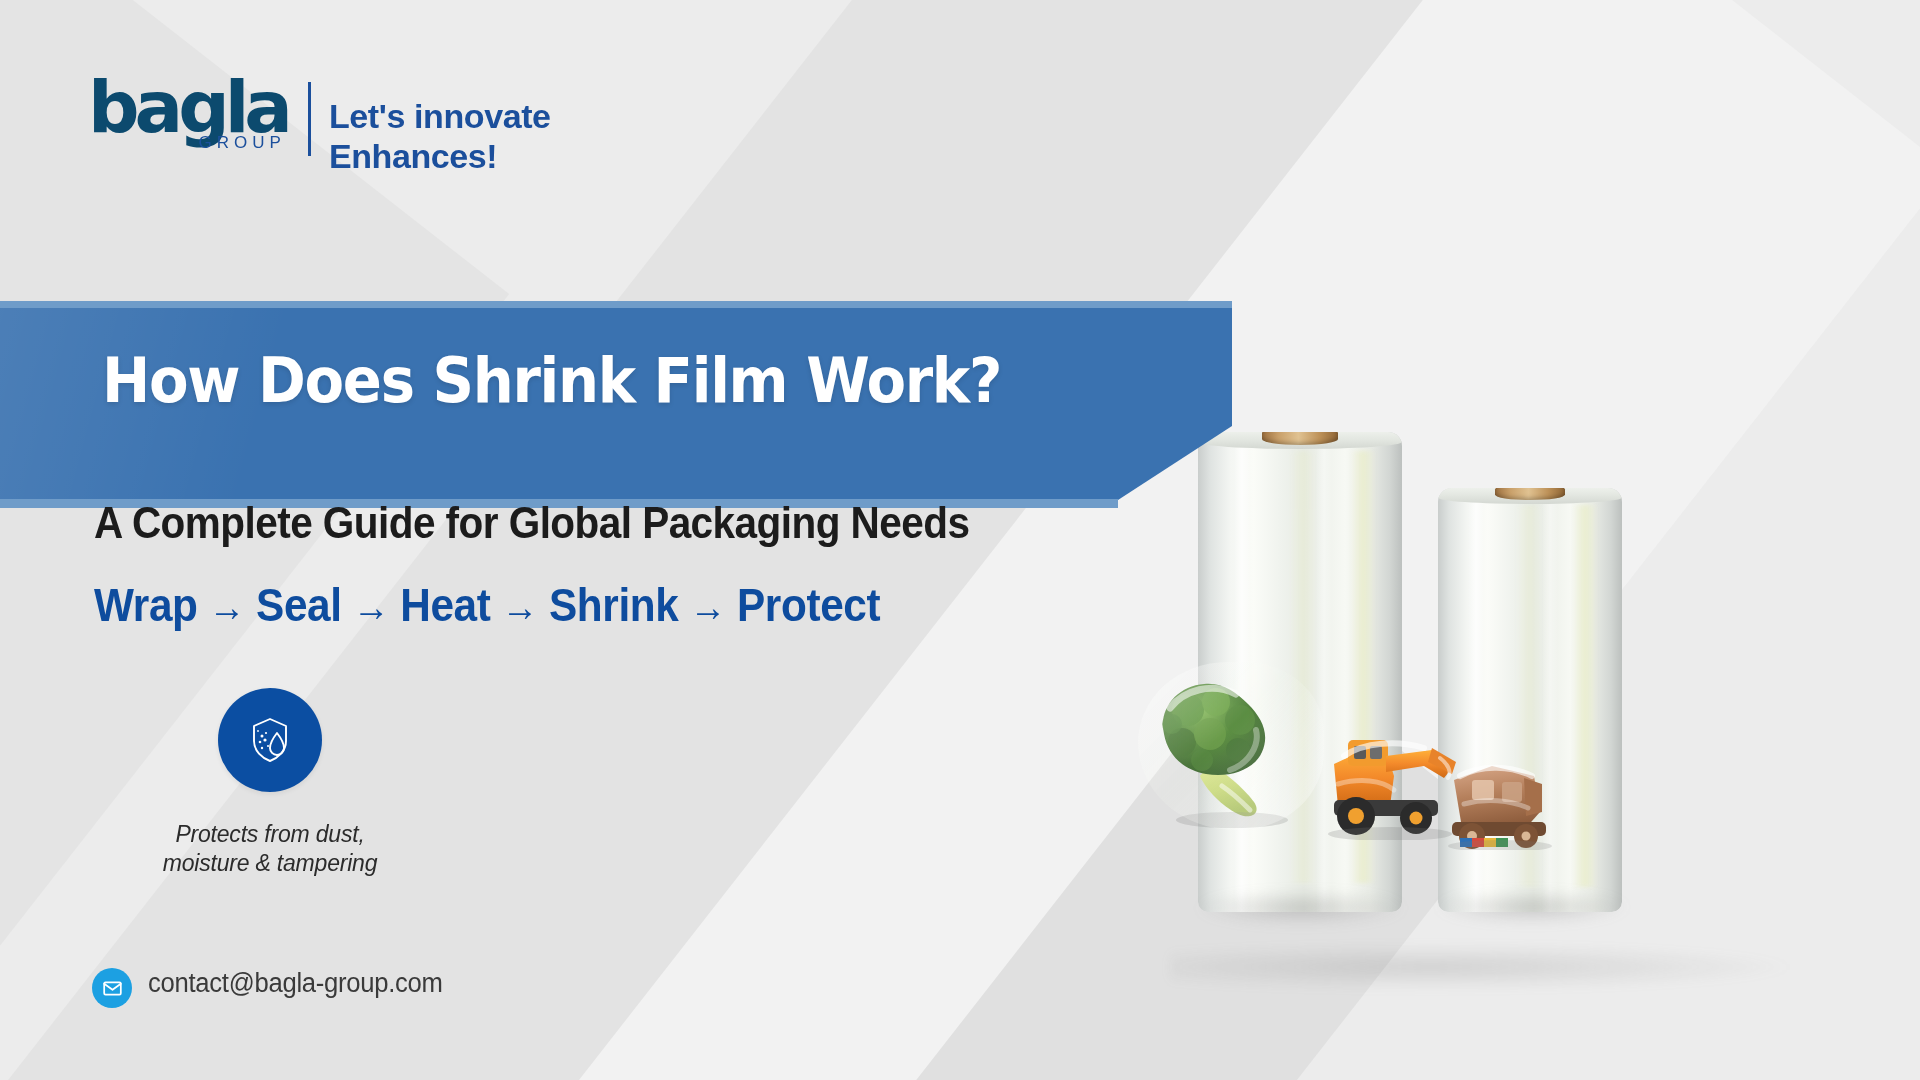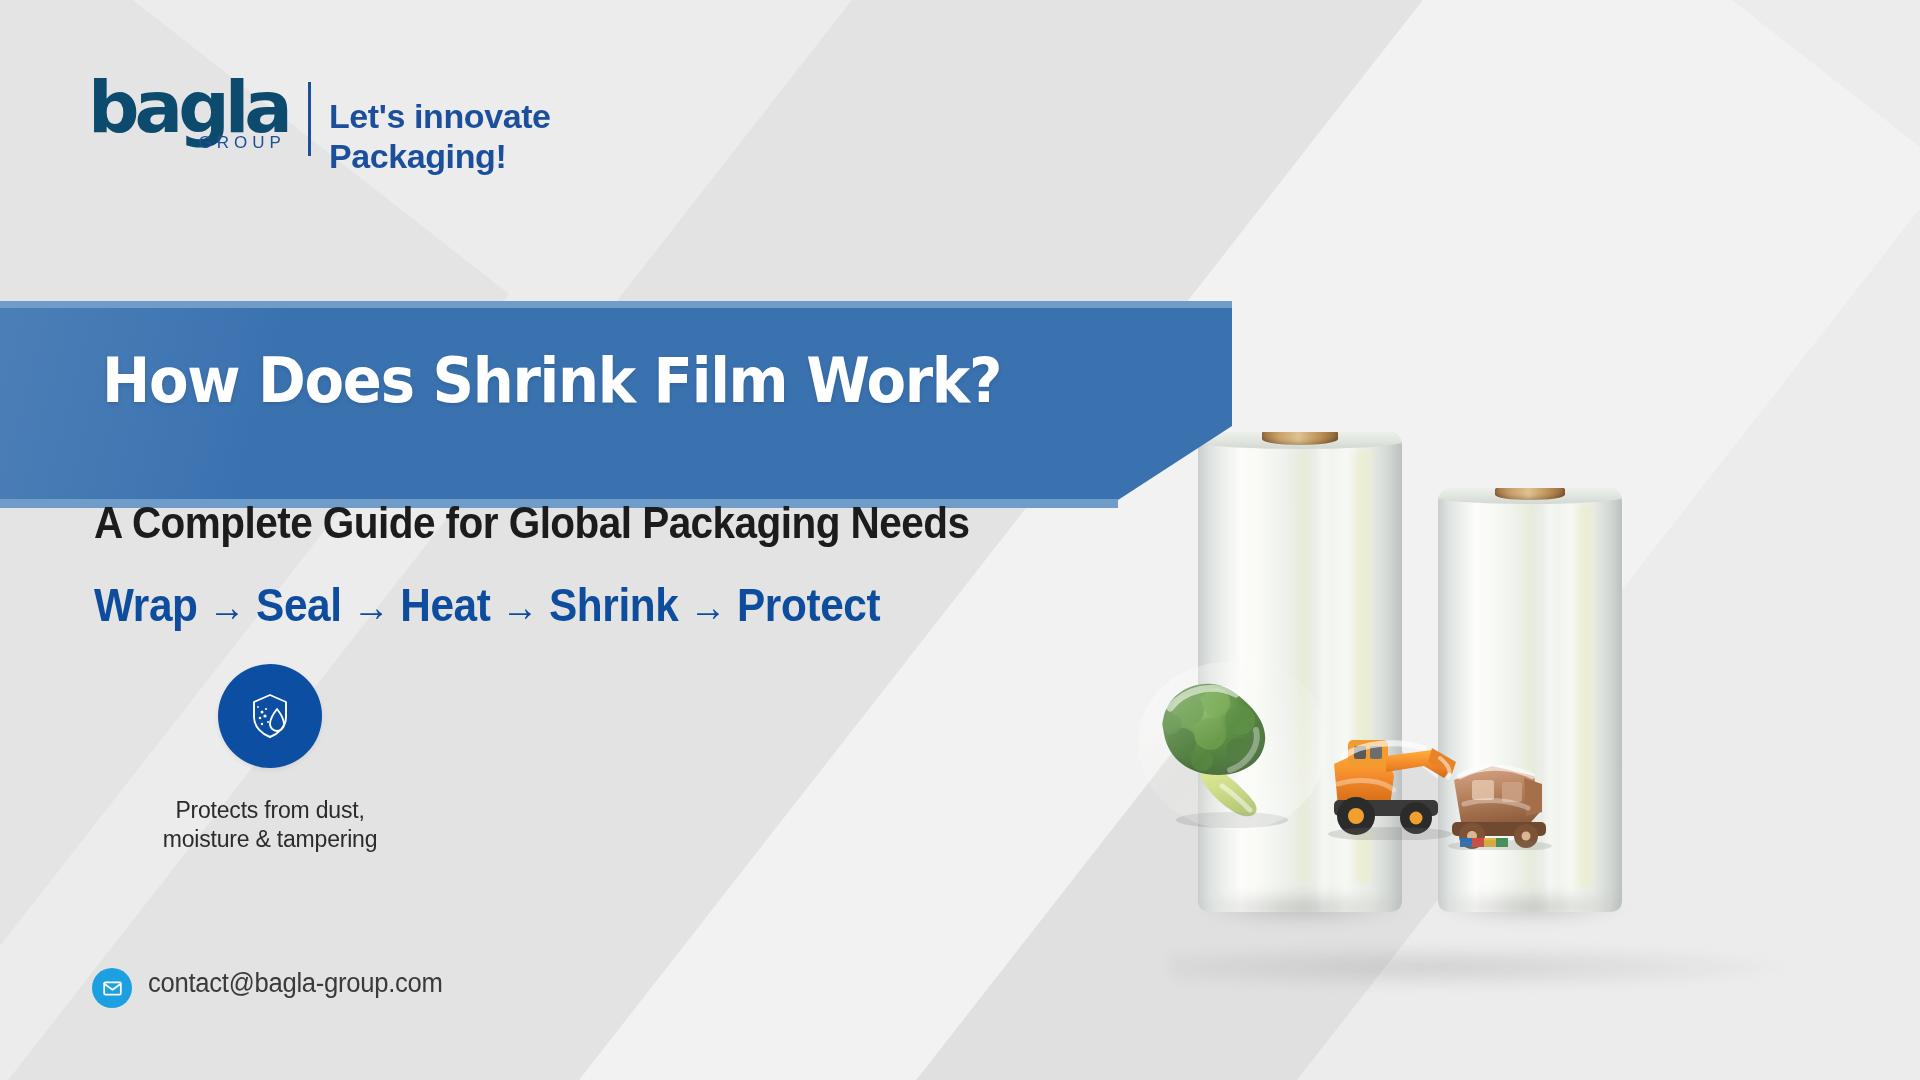--- a/index.html
+++ b/index.html
@@ -92,21 +92,21 @@
     position:absolute; left:94px; top:578px; z-index:6;
     font-family:"Liberation Sans", sans-serif;
     font-size:46px; font-weight:bold; color:#0e4c9e;
     white-space:nowrap; letter-spacing:-0.4px;
     transform:scaleX(0.92); transform-origin:left center;
   }
   #process-line .step { font-weight:bold; }
   #process-line .arrow { font-weight:normal; padding:0 12px; font-size:40px; }
 
   
-  #features { position:absolute; left:130px; top:664px; width:840px; z-index:6; display:flex; }
+  #features { position:absolute; left:130px; top:688px; width:840px; z-index:6; display:flex;font-style:italic; }
   .feature { width:280px; display:flex; flex-direction:column; align-items:center; }
   .feature-circle {
     width:104px; height:104px; border-radius:50%;
     background:#0b4ea2; display:flex; align-items:center; justify-content:center;
     box-shadow:0 2px 5px rgba(0,0,0,0.07);
   }
   .feature-circle svg { display:block; }
   .feature-caption {
     margin-top:28px; text-align:center; color:#2b2b2b;
     font-family:"Liberation Sans", sans-serif;
@@ -196,21 +196,21 @@
 </div>
 
 <div id="logo-block">
   <div class="logo-mark">
     <div class="logo-word">bagla</div>
     <div class="logo-group">GROUP</div>
   </div>
   <div class="logo-divider"></div>
   <div class="logo-tag">
     <div>Let's innovate</div>
-    <div>Packaging!</div>
+    <div>Enhances!</div>
   </div>
 </div>
 
 <div id="banner-wrap">
   <div class="banner-edge-top"></div>
   <div class="banner-body">
     <div class="banner-sheen"></div>
   </div>
   <div class="banner-edge-bot"></div>
   <div id="banner-title">How Does Shrink Film Work?</div>

